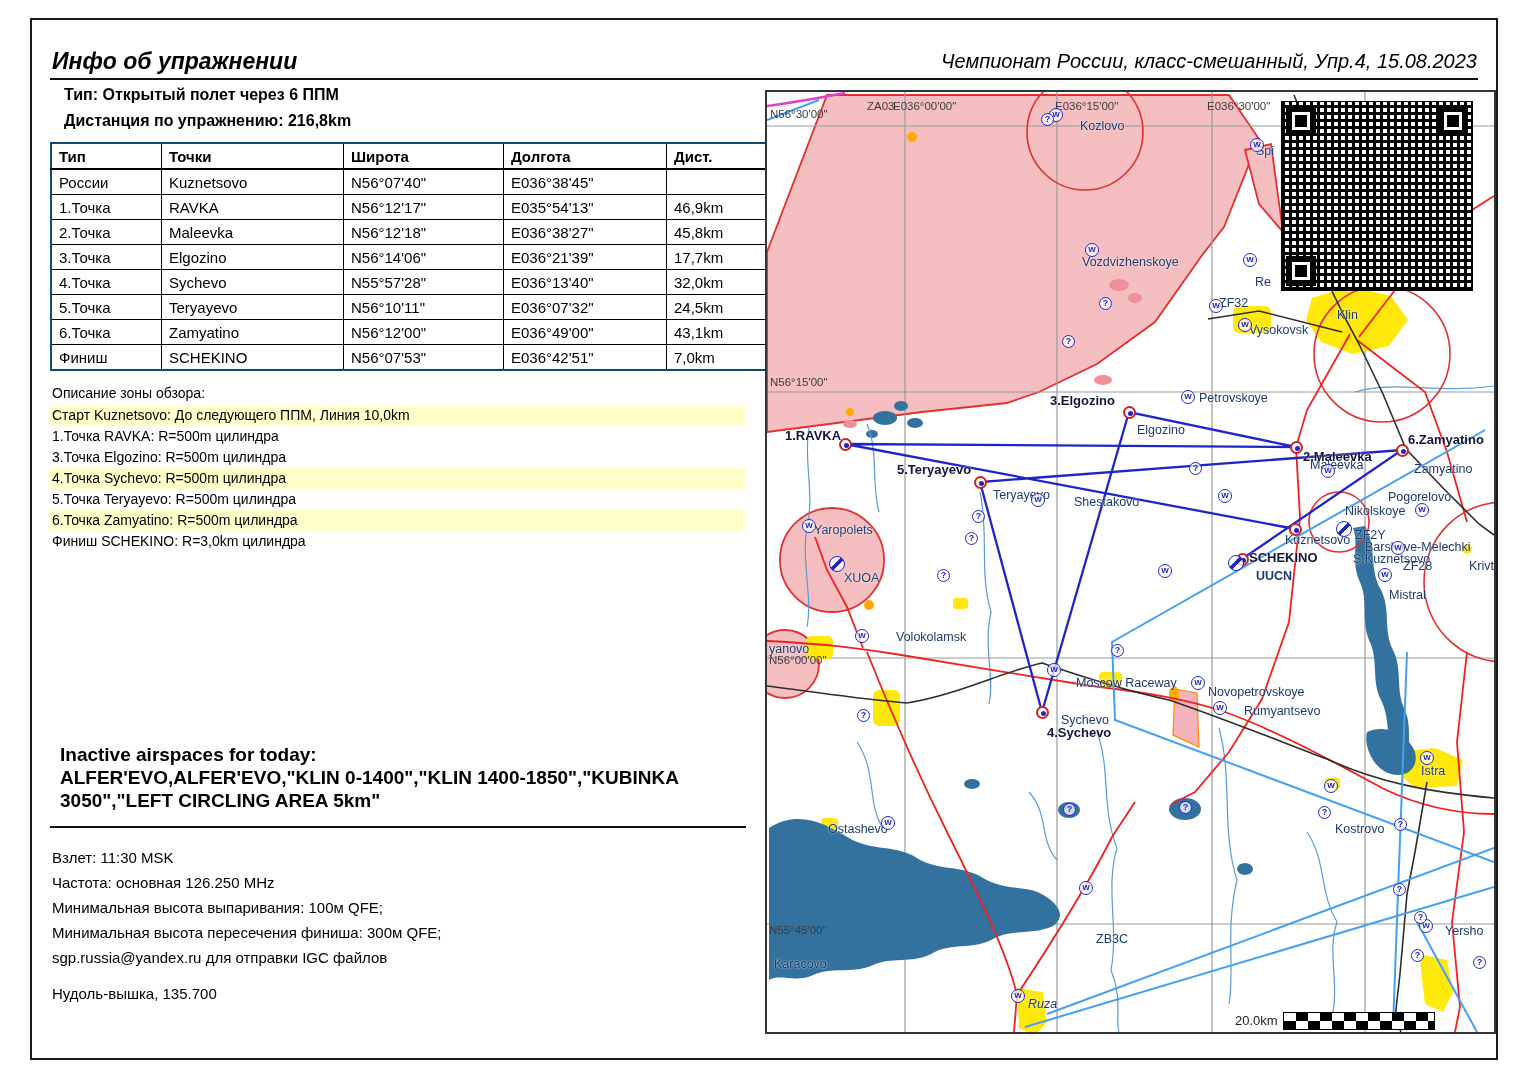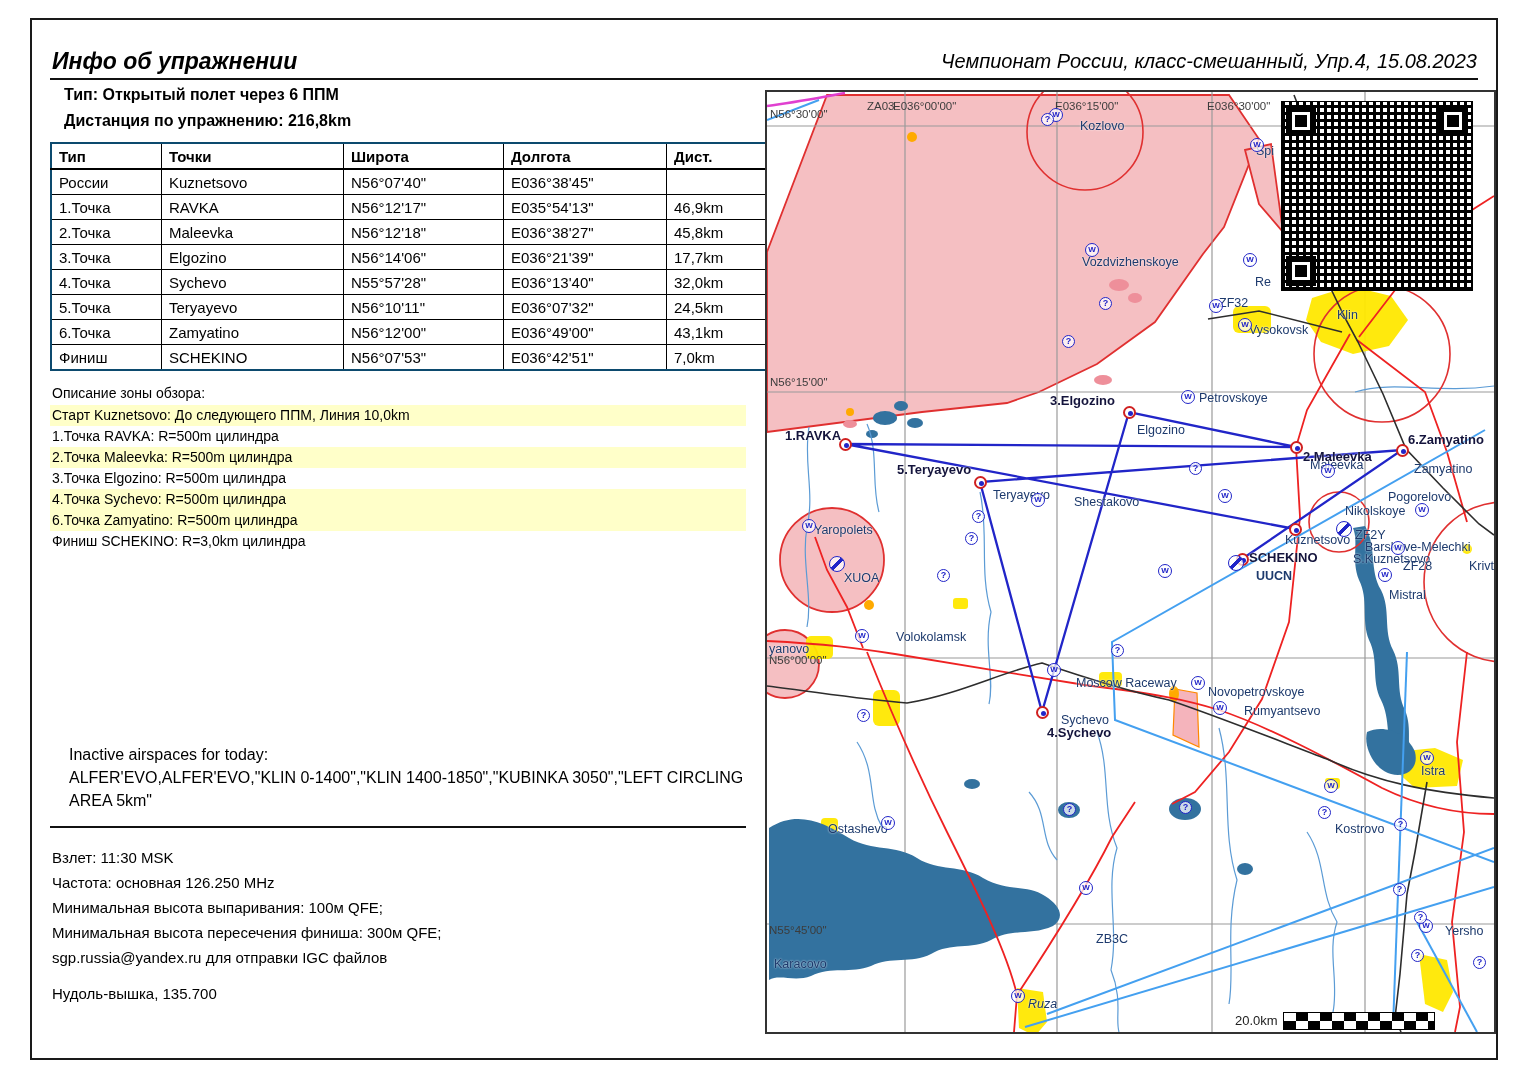--- a/index.html
+++ b/index.html
@@ -11,21 +11,21 @@
   .header-rule{left:50px;top:78px;width:1428px;height:2px;background:#111;}
   .task-line{left:64px;font-size:16px;font-weight:bold;}
   table.wpt{position:absolute;left:50px;top:142px;border-collapse:collapse;table-layout:fixed;font-size:15px;}
   table.wpt th,table.wpt td{border:1px solid #000;padding:2px 7px;text-align:left;height:20px;overflow:hidden;white-space:nowrap;}
   table.wpt th{font-weight:bold;border-bottom:2px solid #000;}
   table.wpt{border:2px solid #0c4a6e;}
   .zones-title{left:52px;top:385px;font-size:14px;}
   .zones{left:50px;top:405px;width:696px;font-size:14px;}
   .zone-line{padding:1px 2px;height:19px;line-height:19px;white-space:nowrap;}
   .zone-line.hl{background:#ffffc9;}
-  .airspace{left:69px;top:743px;width:680px;font-size:16px;line-height:23px;}
+  .airspace{left:60px;top:743px;width:680px;font-size:19px;line-height:23px;font-weight:bold;}
   .rule2{left:50px;top:826px;width:696px;height:2px;background:#111;}
   .finfo{left:52px;top:845px;font-size:15px;line-height:25px;}
   .tower{left:52px;top:985px;font-size:15px;}
   
   .map{left:765px;top:90px;width:727px;height:940px;border:2px solid #333;background:#fff;overflow:hidden;}
   .map svg{position:absolute;left:0;top:0;}
   .pink{fill:#f5bfc2;stroke:#e03030;stroke-width:1.8;}
   .pink2{fill:#f5b4bc;stroke:#ff8800;stroke-width:1.2;}
   .pkd{fill:#ee8f9a;stroke:none;}
   .grid-line{stroke:#9a9a9a;stroke-width:1.2;}
@@ -151,23 +151,23 @@
         <td>7,0km</td>
         <td>220°</td>
       </tr>
     </tbody>
 </table>
 
 <div class="abs zones-title">Описание зоны обзора:</div>
 <div class="abs zones">
     <div class="zone-line hl">Старт Kuznetsovo: До следующего ППМ, Линия 10,0km</div>
     <div class="zone-line">1.Точка RAVKA: R=500m цилиндра</div>
-    <div class="zone-line hl">2.Точка Maleevka: R=500m цилиндра</div>
     <div class="zone-line">3.Точка Elgozino: R=500m цилиндра</div>
     <div class="zone-line hl">4.Точка Sychevo: R=500m цилиндра</div>
+    <div class="zone-line">5.Точка Teryayevo: R=500m цилиндра</div>
     <div class="zone-line hl">6.Точка Zamyatino: R=500m цилиндра</div>
     <div class="zone-line">Финиш SCHEKINO: R=3,0km цилиндра</div>
   </div>
 
 <div class="abs airspace">
   <div>Inactive airspaces for today:</div>
   <div>ALFER'EVO,ALFER'EVO,"KLIN 0-1400","KLIN 1400-1850","KUBINKA 3050","LEFT CIRCLING AREA 5km"</div>
 </div>
 
 <div class="abs rule2"></div>

